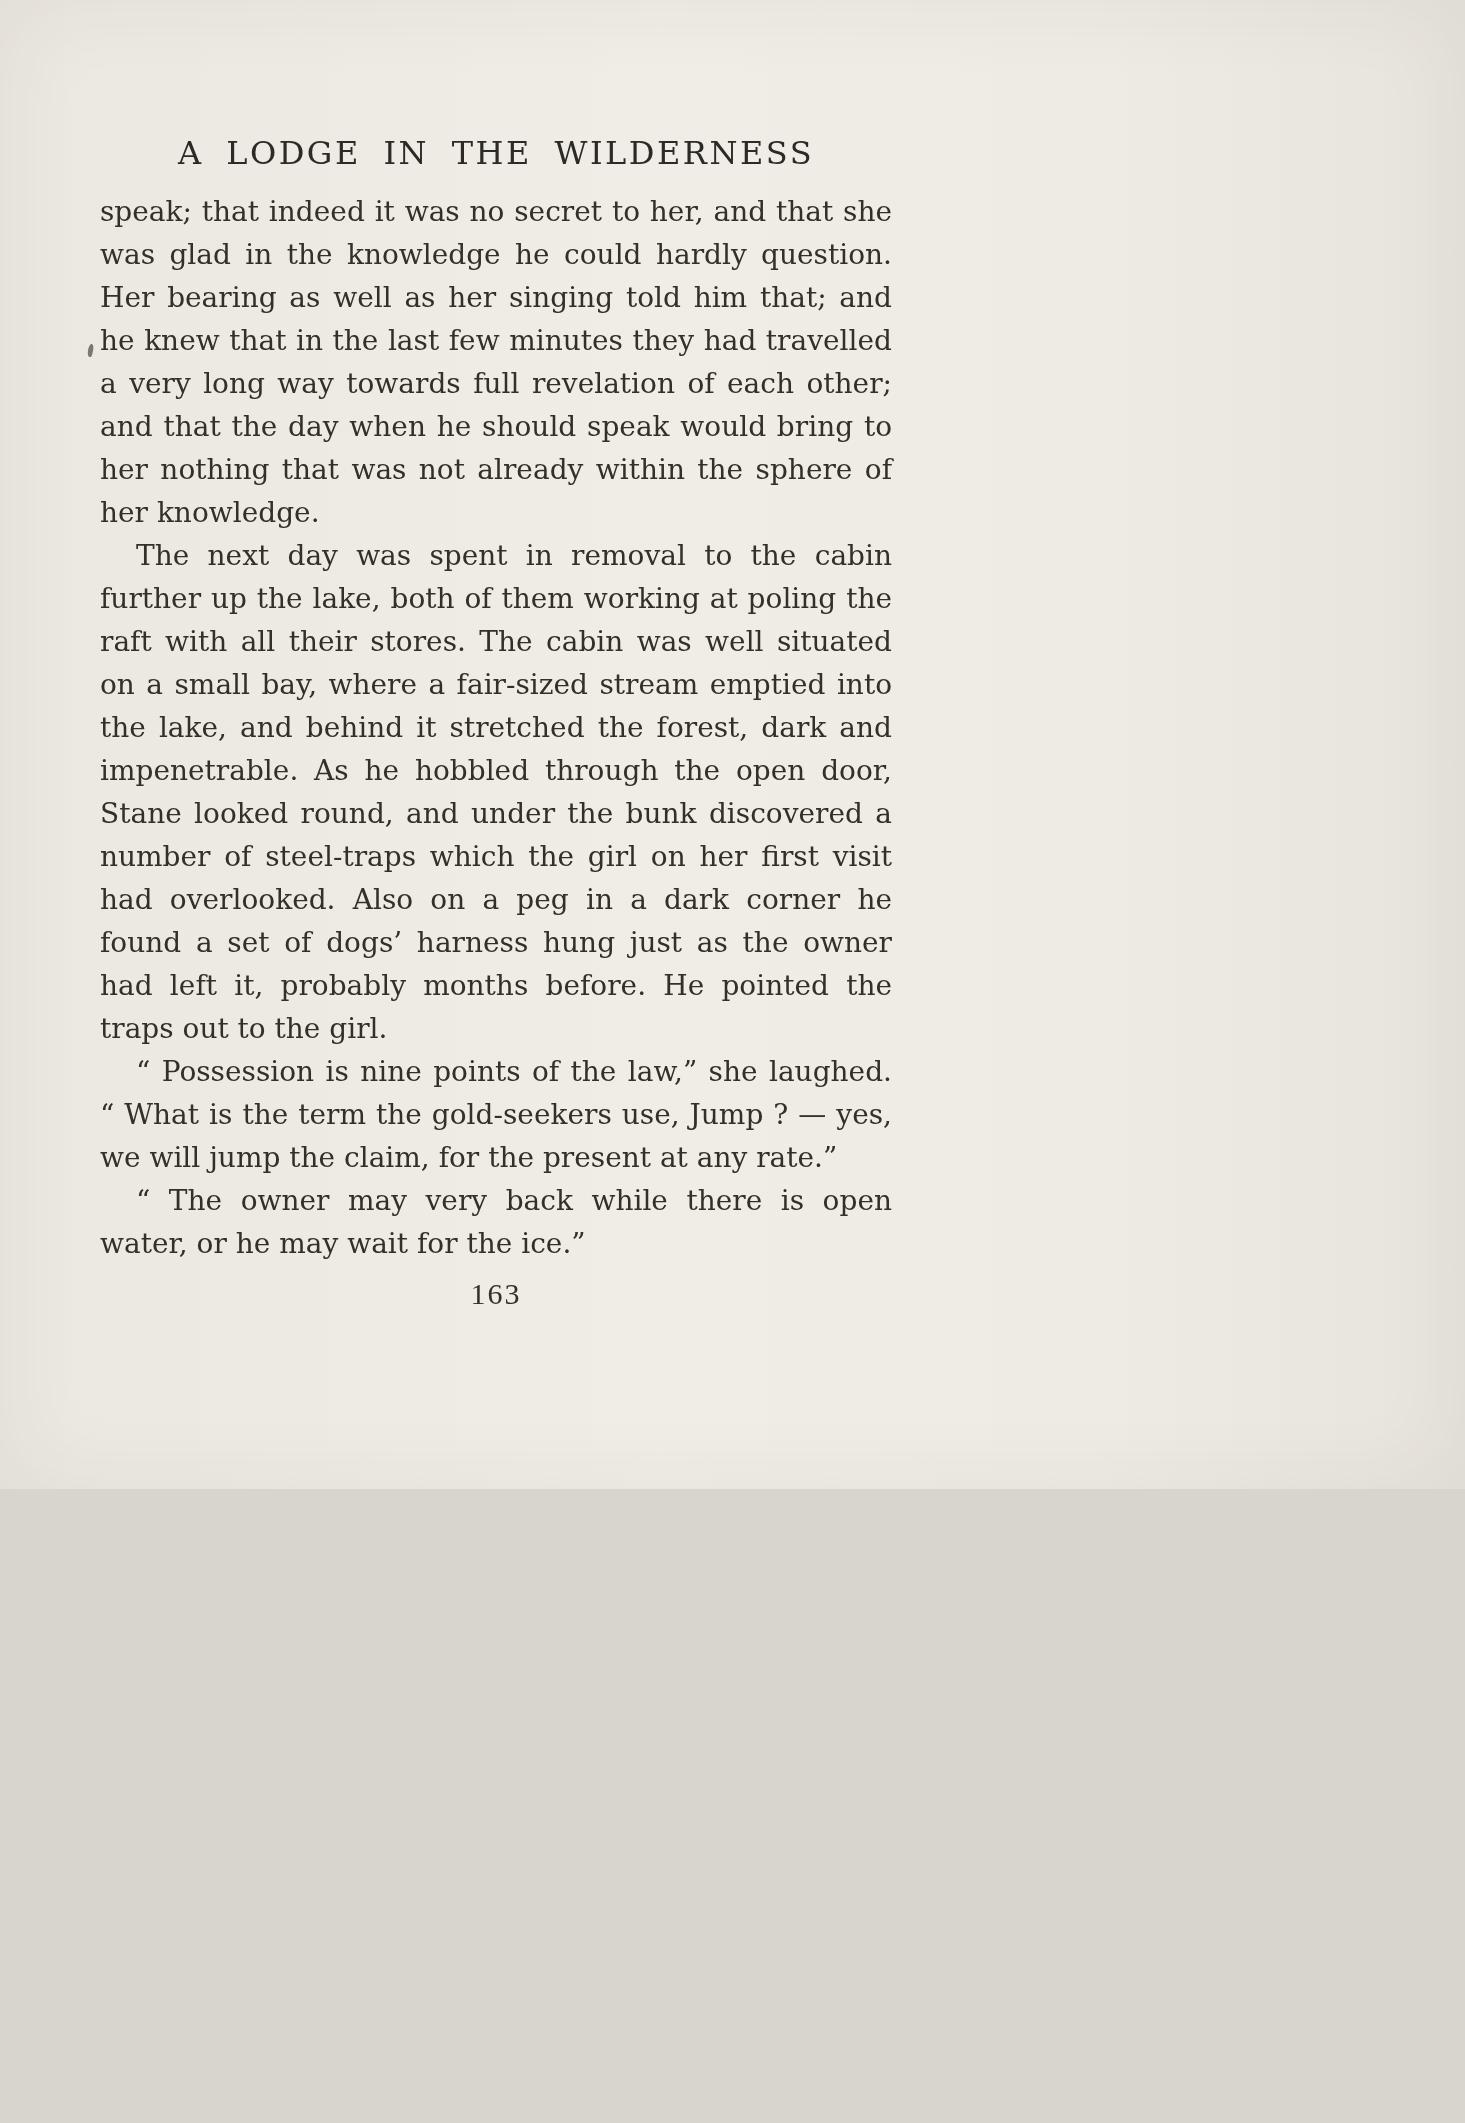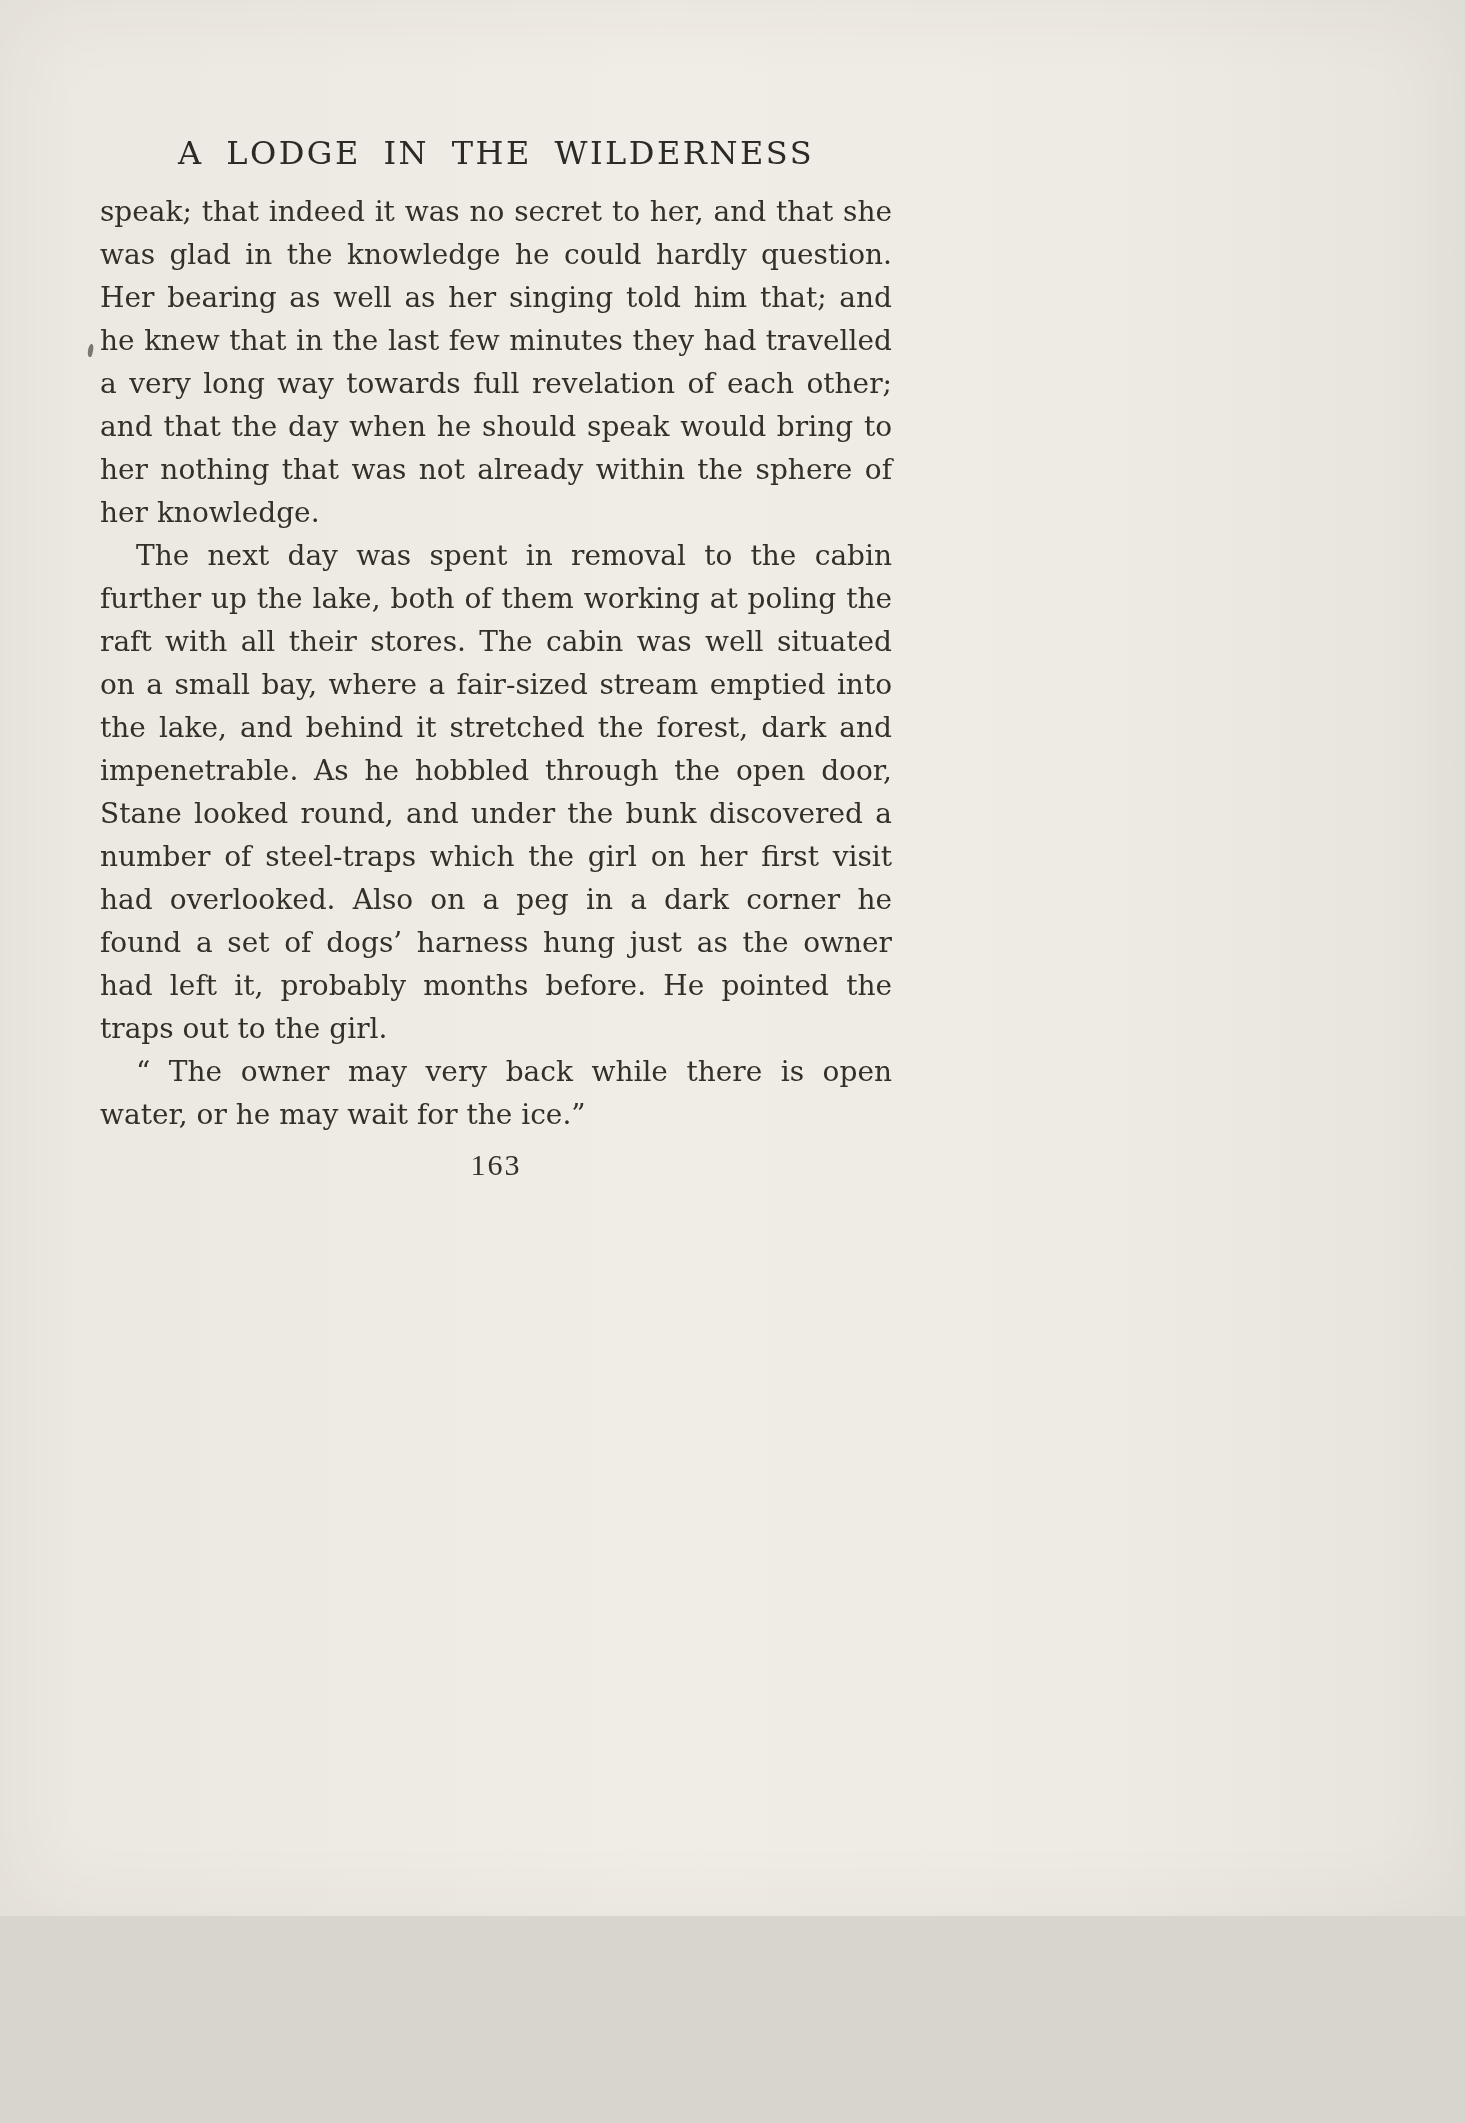--- a/index.html
+++ b/index.html
@@ -3,21 +3,21 @@
 <meta charset="utf-8">
 <style>
   html, body {
     margin: 0;
     padding: 0;
     background: #d8d5ce;
   }
   .scan {
     position: relative;
     width: 1465px;
-    height: 1916px;
+    height: 1489px;
     overflow: hidden;
     background: linear-gradient(90deg, #ebe8e1 0%, #f0ede6 45%, #eeebe4 75%, #e7e4dd 100%);
     box-shadow: inset 0 0 90px rgba(60,55,45,0.06);
     font-family: "DejaVu Serif", serif;
   }
   .page-inner {
     position: absolute;
     left: 100px;
     top: 134px;
     width: 792px;
@@ -82,20 +82,21 @@
 </head>
 <body>
 
 <div class="scan">
   <div class="page-inner">
     <h1 class="running-head">A LODGE IN THE WILDERNESS</h1>
 
     <div class="text-block">
       <p class="par no-indent">speak; that indeed it was no secret to her, and that she was glad in the knowledge he could hardly question.  Her bearing as well as her singing told him that; and he knew that in the last few minutes they had travelled a very long way towards full revelation of each other; and that the day when he should speak would bring to her nothing that was not already within the sphere of her knowledge.</p>
       <p class="par">The next day was spent in removal to the cabin further up the lake, both of them working at poling the raft with all their stores.  The cabin was well situated on a small bay, where a fair-sized stream emptied into the lake, and behind it stretched the forest, dark and impenetrable.  As he hobbled through the open door, Stane looked round, and under the bunk discovered a number of steel-traps which the girl on her first visit had overlooked. Also on a peg in a dark corner he found a set of dogs’ harness hung just as the owner had left it, probably months before.  He pointed the traps out to the girl.</p>
+      <p class="par">“ Possession is nine points of the law,” she laughed.  “ What is the term the gold-seekers use, Jump ? — yes, we will jump the claim, for the present at any rate.”</p>
       <p class="par">“ The owner may very back while there is open water, or he may wait for the ice.”</p>
     </div>
 
     <div class="folio">163</div>
   </div>
 
   <span class="ink-speck"></span>
   <span class="bottom-speck"></span>
 </div>
 

